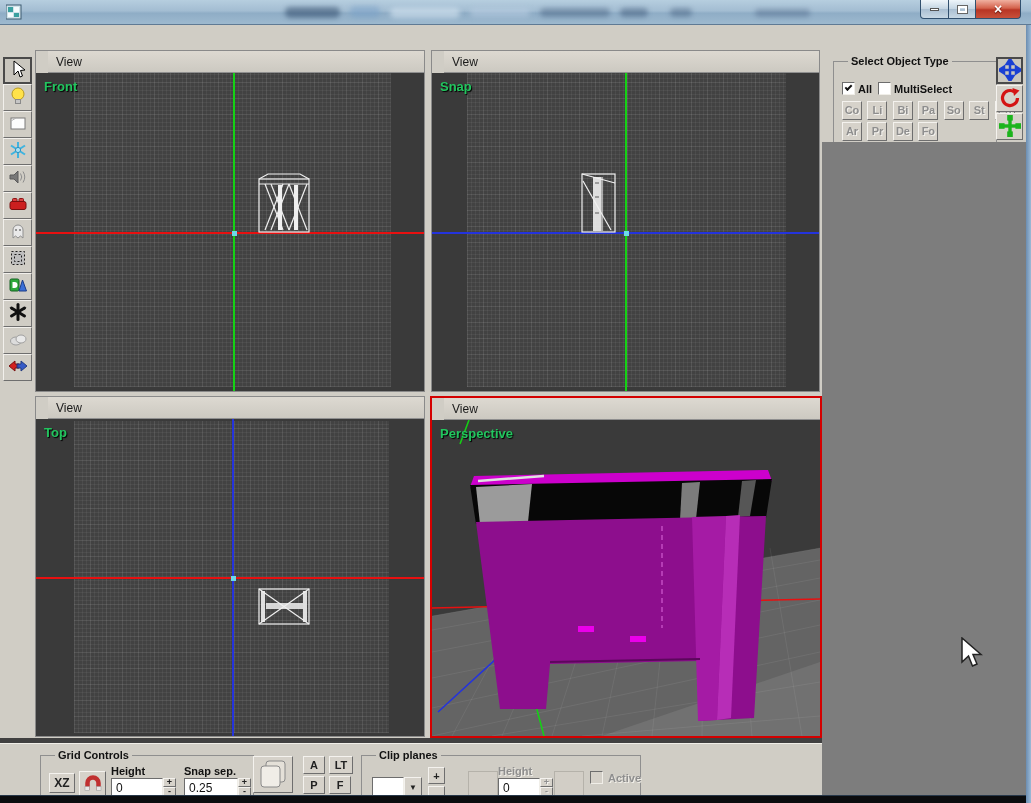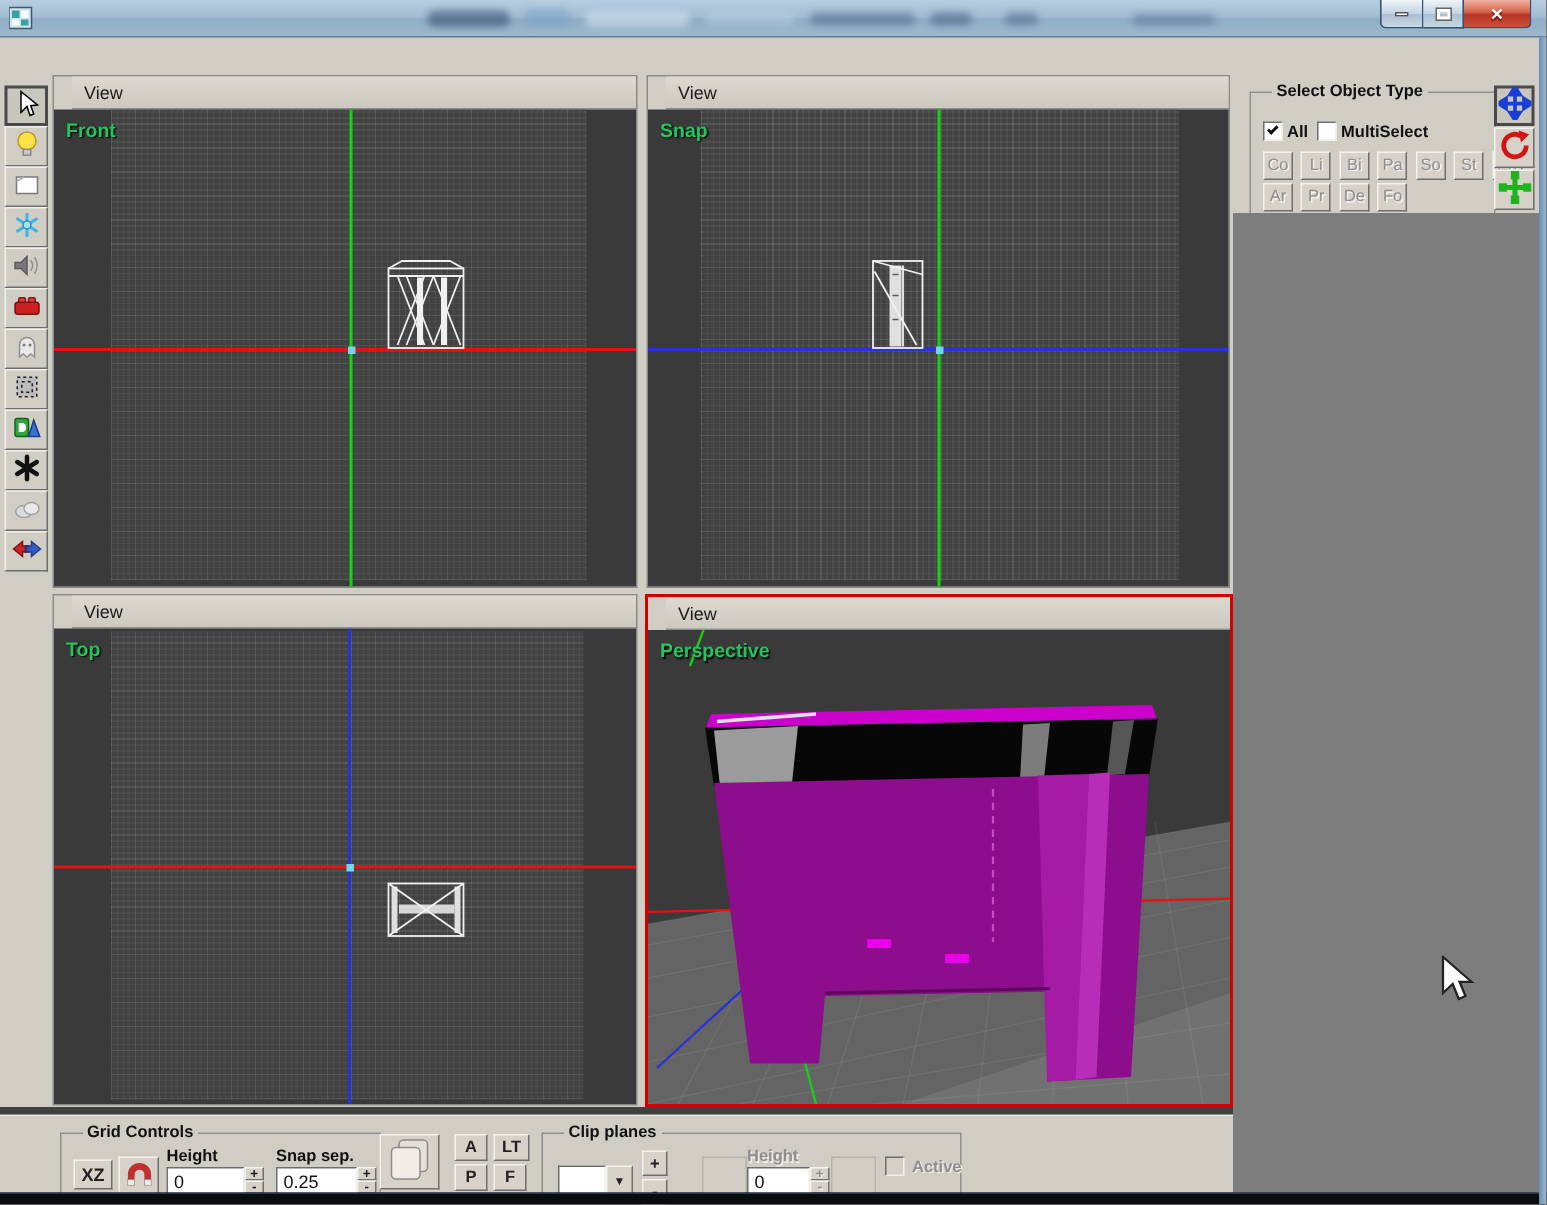--- a/index.html
+++ b/index.html
@@ -55,21 +55,21 @@
 
   
   .groupbox{position:absolute;border:1px solid #8f8f8f;margin:4px;padding:0;}
   .groupbox legend{font-weight:bold;font-size:11px;color:#111;margin-left:14px;padding:0 3px;}
   .cbx{display:inline-block;width:13px;height:13px;background:#fff;border:1px solid;border-color:#6d6d6d #f0eee8 #f0eee8 #6d6d6d;
     position:relative;vertical-align:middle;}
   .cbx .check{position:absolute;left:2px;top:2px;width:7px;height:4px;border-left:2px solid #111;border-bottom:2px solid #111;transform:rotate(-45deg);}
   .cbx.dis{background:#d4d0c8;}
   .cb-label{font-size:11px;font-weight:bold;color:#111;vertical-align:middle;margin:0 6px 0 3px;}
   .btn3d{background:#d6d2ca;border:1px solid;border-color:#f4f2ee #6e6e6e #6e6e6e #f4f2ee;
-    font-size:11px;color:#222;display:flex;align-items:center;justify-content:center;padding:0;}
+    font-size:11px;color:#222;display:flex;align-items:center;justify-content:center;padding:0;font-weight:bold;}
   .btn3d.dis{color:#8e8e8e;text-shadow:1px 1px 0 #f4f2ee;}
   .typebtn{width:20px;height:19px;margin-right:1px;display:inline-flex;}
   .transform-btn{position:absolute;left:996px;width:27px;height:27px;}
   .transform-btn.sel{border:2px solid #4a4a4a;background:#c9c6be;}
   .grayzone{position:absolute;background:var(--dead-space-gray,#7d7d7d);}
 
   
   .bottombar{position:absolute;left:0;top:691px;width:822px;height:57px;background:var(--panel-gray,#d0cdc5);
     border-top:5px solid #404040;box-shadow:inset 0 1px 0 #f0eee8;}
   .flabel{position:absolute;font-size:11px;font-weight:bold;color:#111;white-space:nowrap;}

